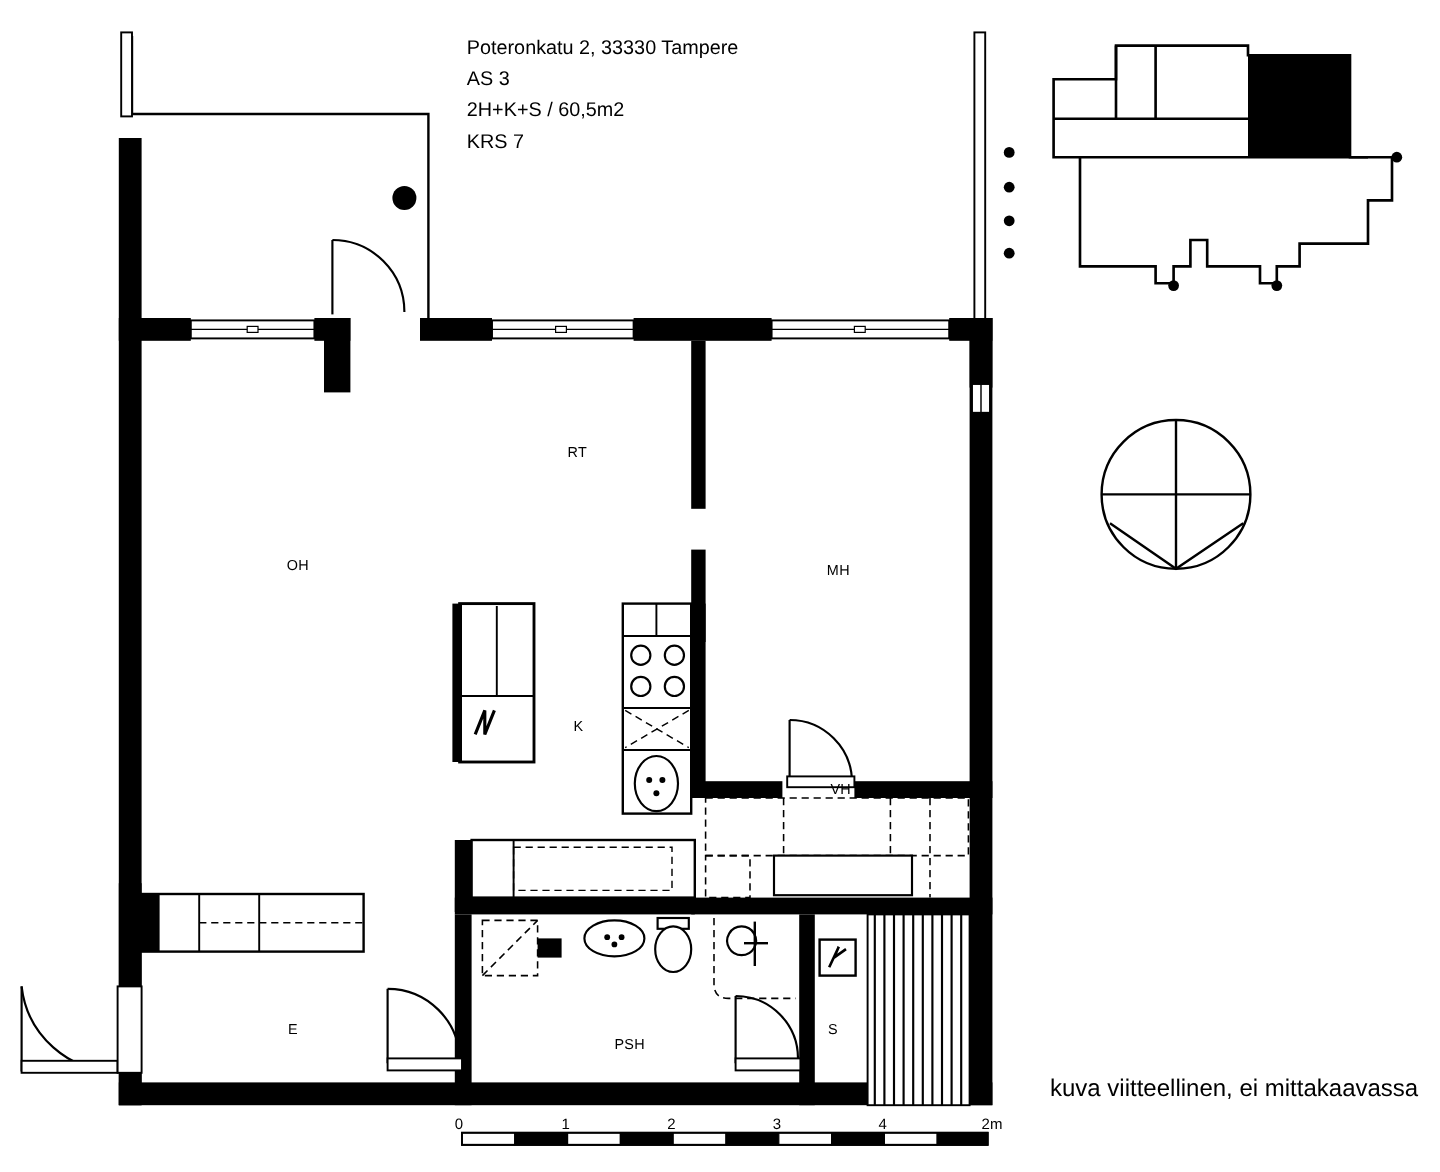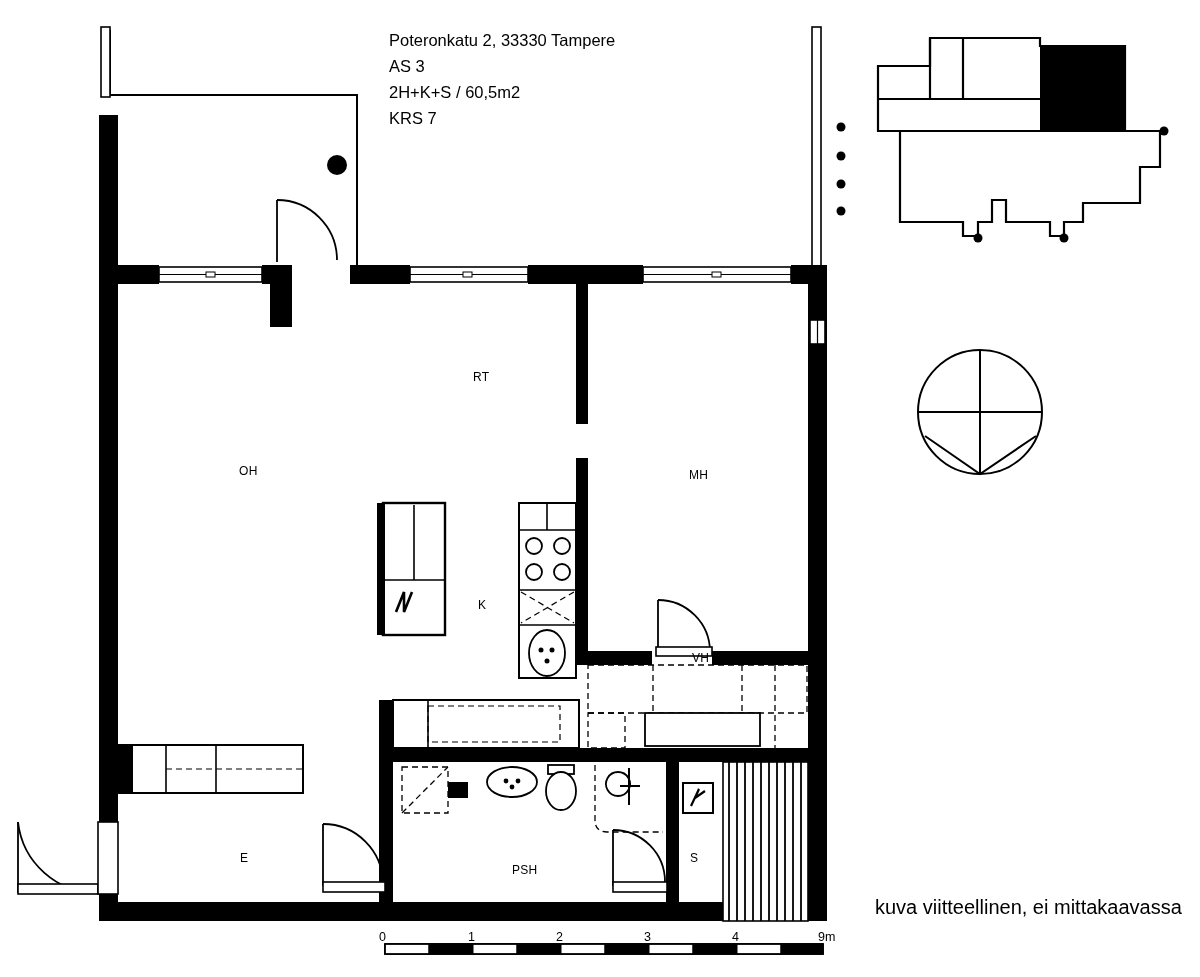--- a/index.html
+++ b/index.html
@@ -314,17 +314,17 @@
       <rect x="781" y="944" width="42" height="10" fill="#000"></rect>
       <rect x="385" y="944" width="438" height="10" fill="none" stroke="#000" stroke-width="1.6"></rect>
     </g>
   </svg>
 
   <div class="scale-label" style="left:379px; top:930px;">0</div>
   <div class="scale-label" style="left:468px; top:930px;">1</div>
   <div class="scale-label" style="left:556px; top:930px;">2</div>
   <div class="scale-label" style="left:644px; top:930px;">3</div>
   <div class="scale-label" style="left:732px; top:930px;">4</div>
-  <div class="scale-label" style="left:818px; top:930px;">9m</div>
+  <div class="scale-label" style="left:818px; top:930px;">2m</div>
 
   <div class="note">kuva viitteellinen, ei mittakaavassa</div>
 
 </div>
 
 </body></html>

